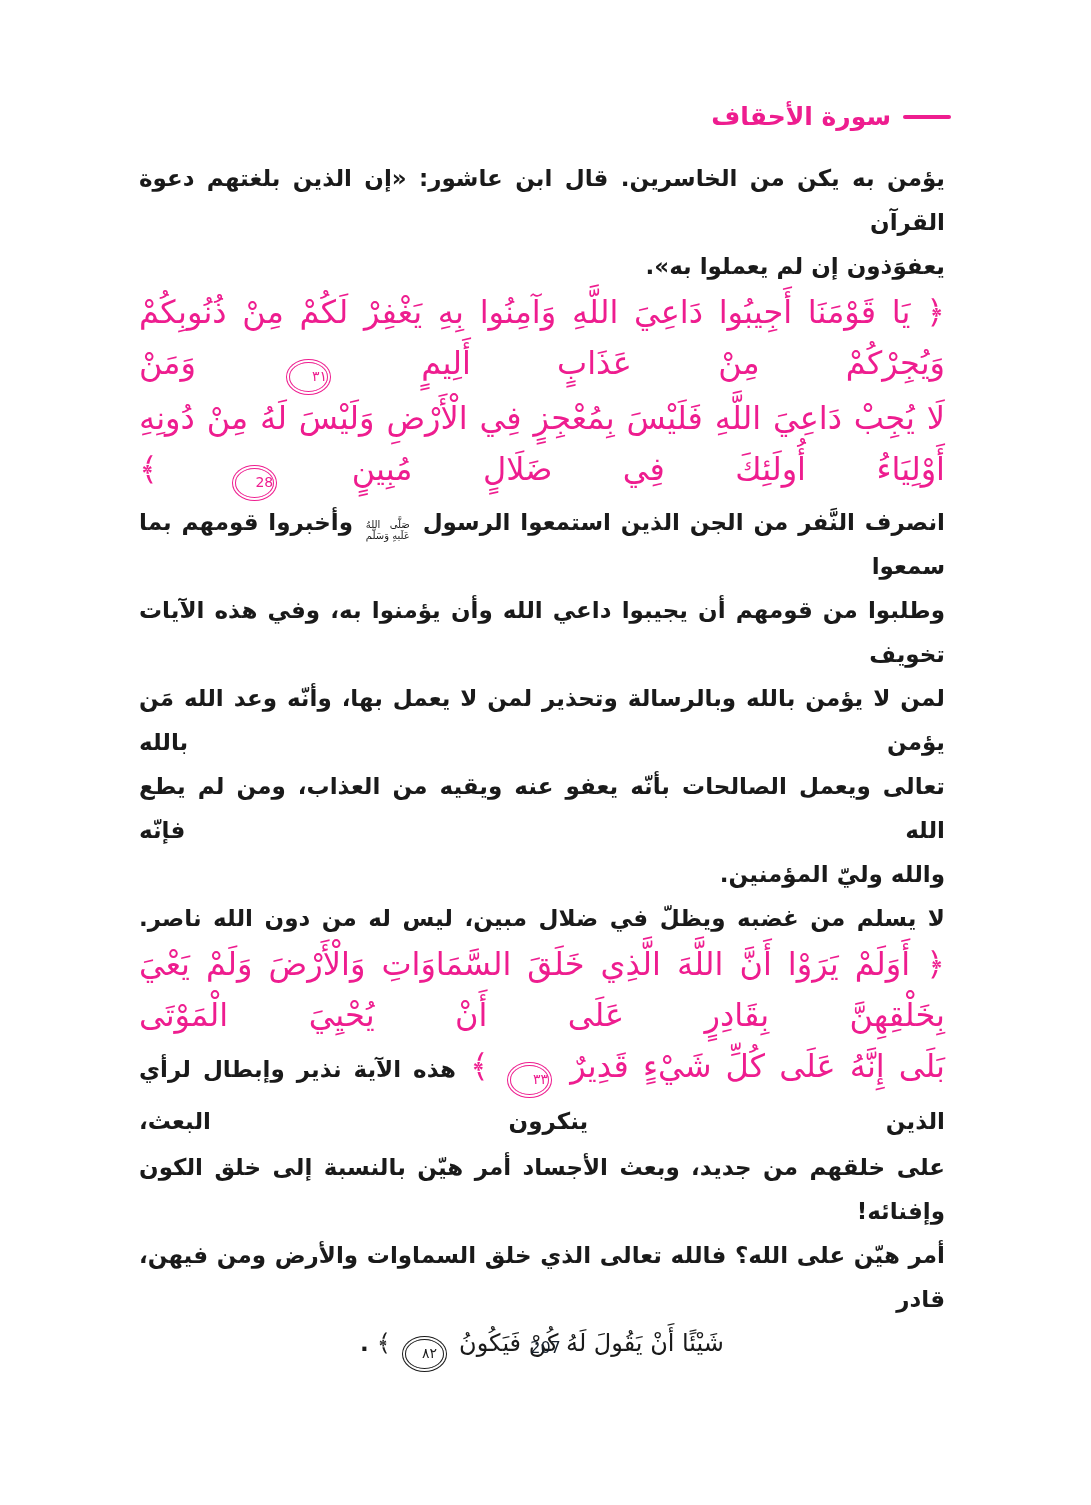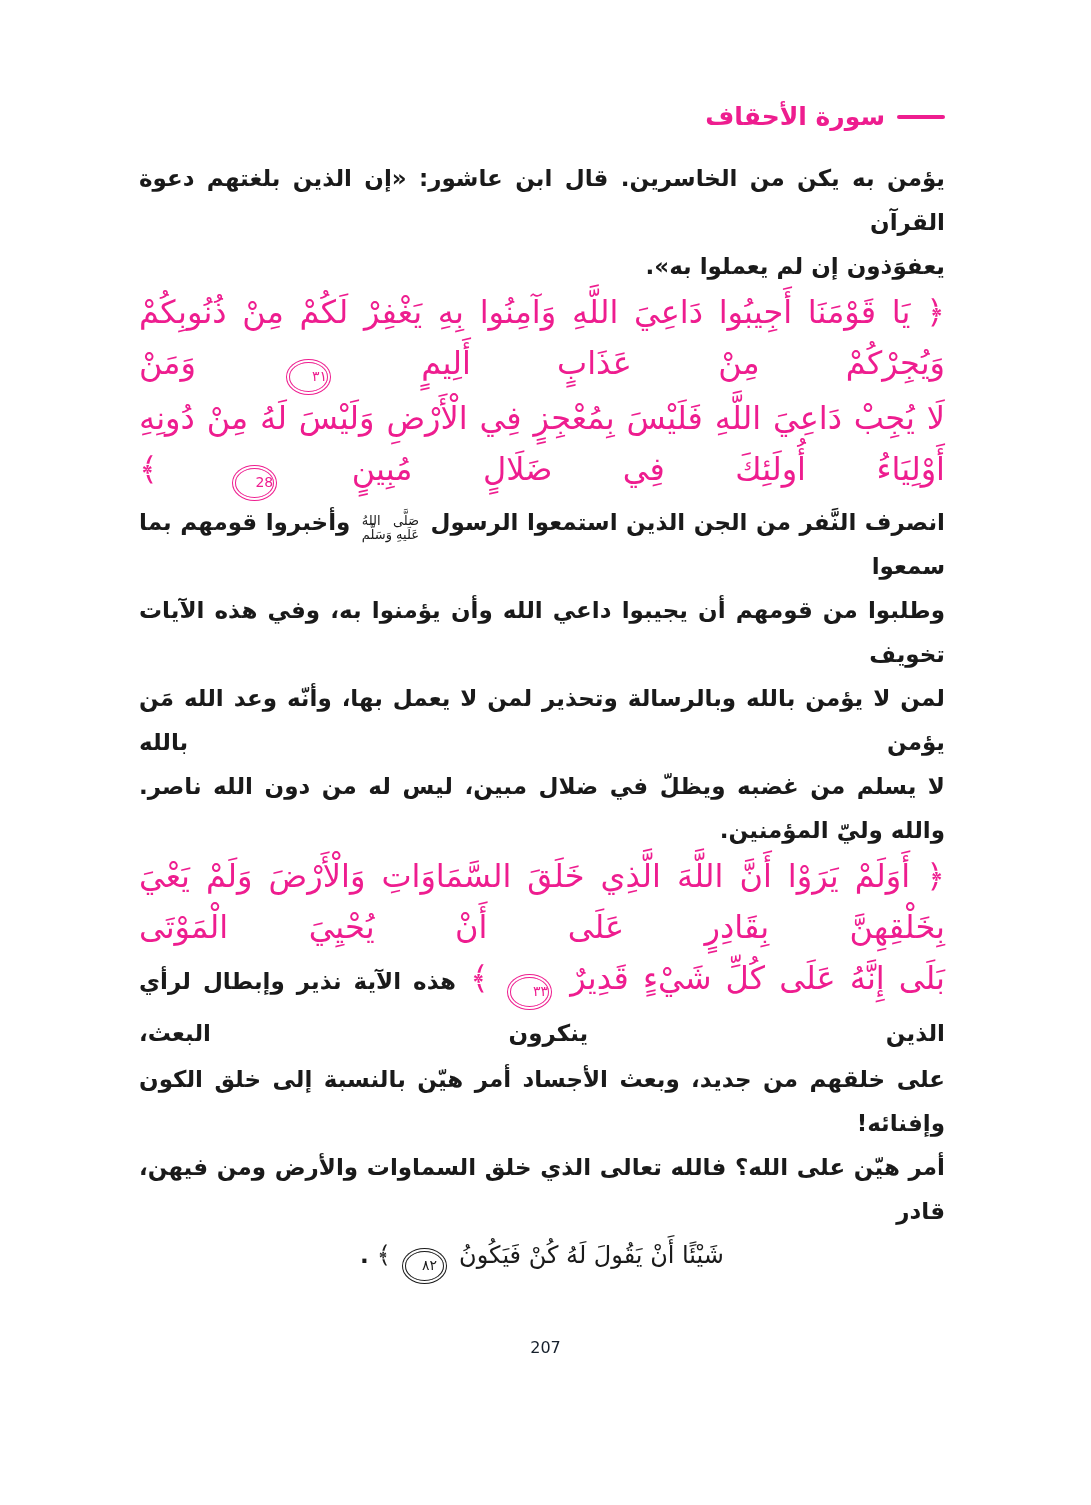--- a/index.html
+++ b/index.html
@@ -7,21 +7,21 @@
     position:relative;
     width:1091px;height:1505px;
     margin:0 auto;
     background:#ffffff;
     font-family:"DejaVu Sans", sans-serif;
     color:var(--text,#191919);
     overflow:hidden;
   }
   
   .header{
-    position:absolute;top:102px;right:146px;
+    position:absolute;top:102px;right:140px;
     display:flex;direction:rtl;align-items:center;gap:12px;
     color:var(--accent,#ee1d8f);
   }
   .header-dash{width:48px;height:4px;background:var(--accent,#ee1d8f);border-radius:2px;}
   .header-title{font-size:25px;font-weight:700;letter-spacing:0;}
   
   .content{
     position:absolute;top:156px;right:146px;width:806px;
     direction:rtl;
   }
@@ -43,21 +43,21 @@
     border:1.5px solid currentColor;border-radius:50%;
     box-shadow:0 0 0 2px #fff, 0 0 0 3px currentColor;
     font-size:14px;line-height:27px;text-align:center;
     vertical-align:-7px;margin:2px 7px;font-weight:400;padding-left:9px;
   }
   .medallion.pink{color:var(--accent,#ee1d8f);}
   .medallion.black{color:var(--text,#191919);}
   
   .saw{
     display:inline-block;vertical-align:-9px;margin:0 3px;
-    font-size:13px;font-weight:400;line-height:1.1;text-align:center;
+    font-size:10px;font-weight:400;line-height:1.1;text-align:center;
     color:var(--text,#191919);
   }
   .saw span{display:block;}
   
   .footer{
     position:absolute;top:1338px;left:0;width:100%;
     text-align:center;font-size:16px;font-weight:400;
     color:#16202c;direction:ltr;
   }
 </style>
@@ -72,22 +72,23 @@
   </div>
 
   <div class="content">
       <div class="line align-justify"><span class="seg-body">يؤمن به  يكن من الخاسرين. قال ابن عاشور: «إن الذين بلغتهم دعوة القرآن</span></div>
       <div class="line align-right"><span class="seg-body">يعفوَذون إن لم يعملوا به».</span></div>
       <div class="line align-justify verse"><span class="seg-quran_pink">﴿ يَا قَوْمَنَا أَجِيبُوا دَاعِيَ اللَّهِ وَآمِنُوا بِهِ يَغْفِرْ لَكُمْ مِنْ ذُنُوبِكُمْ وَيُجِرْكُمْ مِنْ عَذَابٍ أَلِيمٍ </span><span class="medallion pink">٣١</span><span class="seg-quran_pink"> وَمَنْ</span></div>
       <div class="line align-justify verse"><span class="seg-quran_pink">لَا يُجِبْ دَاعِيَ اللَّهِ فَلَيْسَ بِمُعْجِزٍ فِي الْأَرْضِ وَلَيْسَ لَهُ مِنْ دُونِهِ أَوْلِيَاءُ أُولَئِكَ فِي ضَلَالٍ مُبِينٍ </span><span class="medallion pink">28</span><span class="seg-quran_pink"> ﴾</span></div>
       <div class="line align-justify"><span class="seg-body">انصرف النَّفر من الجن الذين استمعوا الرسول </span><span class="saw"><span>صَلَّى اللهُ</span><span>عَلَيهِ وَسَلَّم</span></span><span class="seg-body"> وأخبروا قومهم بما سمعوا</span></div>
       <div class="line align-justify"><span class="seg-body">وطلبوا من قومهم أن يجيبوا داعي الله وأن يؤمنوا به، وفي هذه الآيات تخويف</span></div>
       <div class="line align-justify"><span class="seg-body">لمن لا يؤمن بالله وبالرسالة وتحذير لمن لا يعمل بها، وأنّه وعد الله مَن يؤمن بالله</span></div>
+      <div class="line align-justify"><span class="seg-body">تعالى ويعمل الصالحات بأنّه يعفو عنه ويقيه من العذاب، ومن لم يطع الله فإنّه</span></div>
+      <div class="line align-right"><span class="seg-body">والله وليّ المؤمنين.</span></div>
       <div class="line align-justify"><span class="seg-body">لا يسلم من غضبه ويظلّ في ضلال مبين، ليس له من دون الله ناصر.</span></div>
-      <div class="line align-right"><span class="seg-body">والله وليّ المؤمنين.</span></div>
       <div class="line align-justify verse"><span class="seg-quran_pink">﴿ أَوَلَمْ يَرَوْا أَنَّ اللَّهَ الَّذِي خَلَقَ السَّمَاوَاتِ وَالْأَرْضَ وَلَمْ يَعْيَ بِخَلْقِهِنَّ بِقَادِرٍ عَلَى أَنْ يُحْيِيَ الْمَوْتَى</span></div>
       <div class="line align-justify verse"><span class="seg-quran_pink">بَلَى إِنَّهُ عَلَى كُلِّ شَيْءٍ قَدِيرٌ </span><span class="medallion pink">٣٣</span><span class="seg-quran_pink"> ﴾ </span><span class="seg-body">هذه الآية نذير وإبطال لرأي الذين ينكرون البعث،</span></div>
       <div class="line align-justify"><span class="seg-body">على خلقهم من جديد، وبعث الأجساد أمر هيّن بالنسبة إلى خلق الكون وإفنائه!</span></div>
       <div class="line align-justify"><span class="seg-body">أمر هيّن على الله؟ فالله تعالى الذي خلق السماوات والأرض ومن فيهن، قادر</span></div>
       <div class="line align-center"><span class="seg-quran_black">شَيْئًا أَنْ يَقُولَ لَهُ كُنْ فَيَكُونُ </span><span class="medallion black">٨٢</span><span class="seg-quran_black"> ﴾</span><span class="seg-body"> .</span></div>
     </div>
 
   <div class="footer">207</div>
 
 </div>

